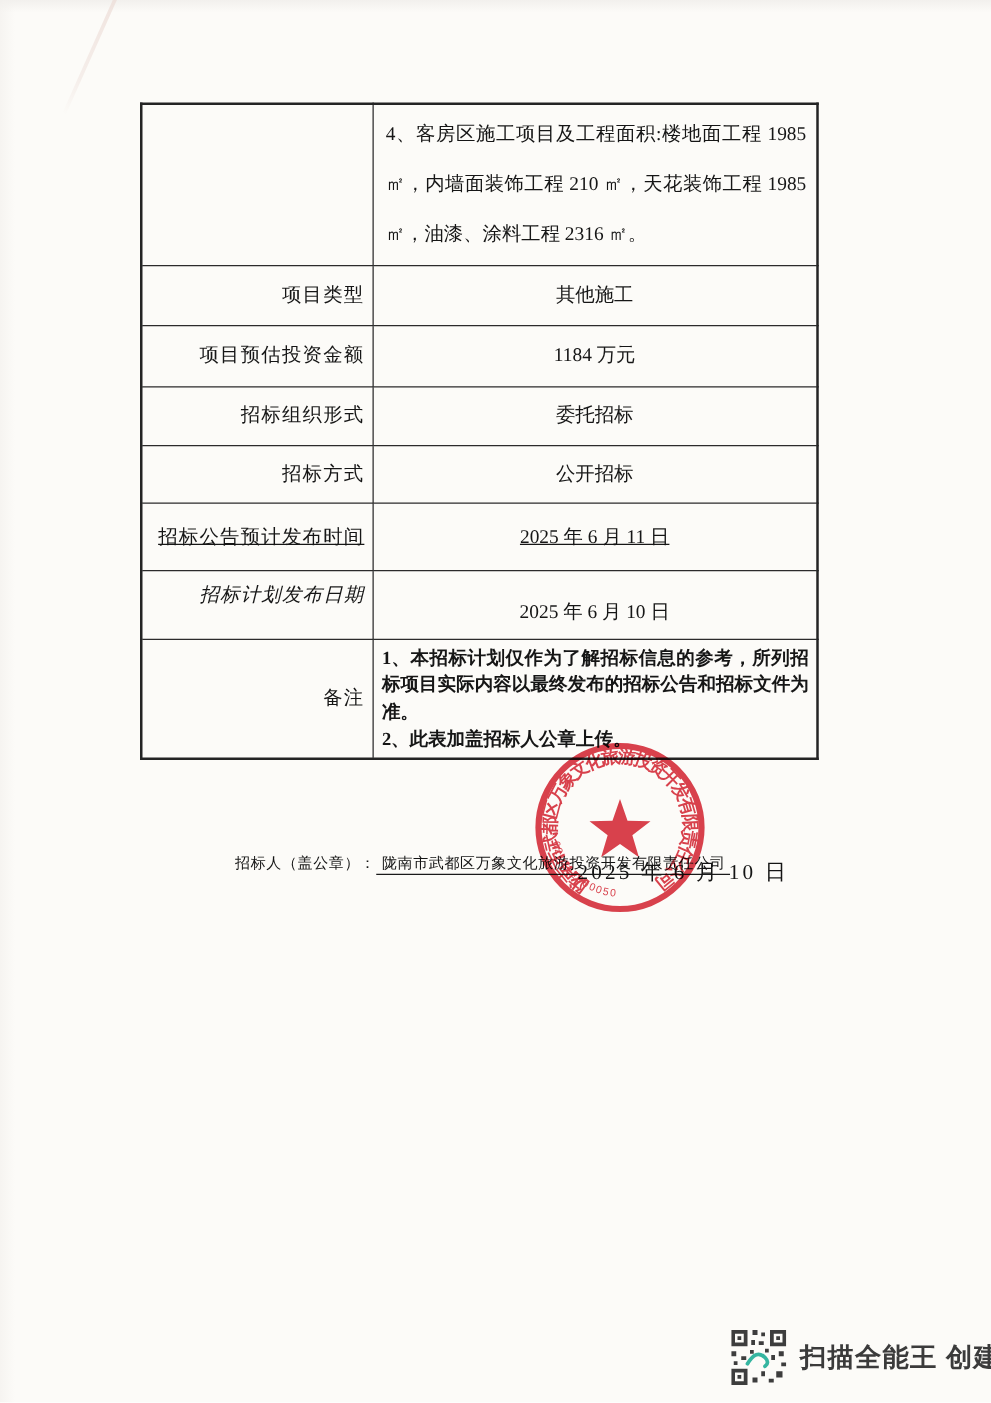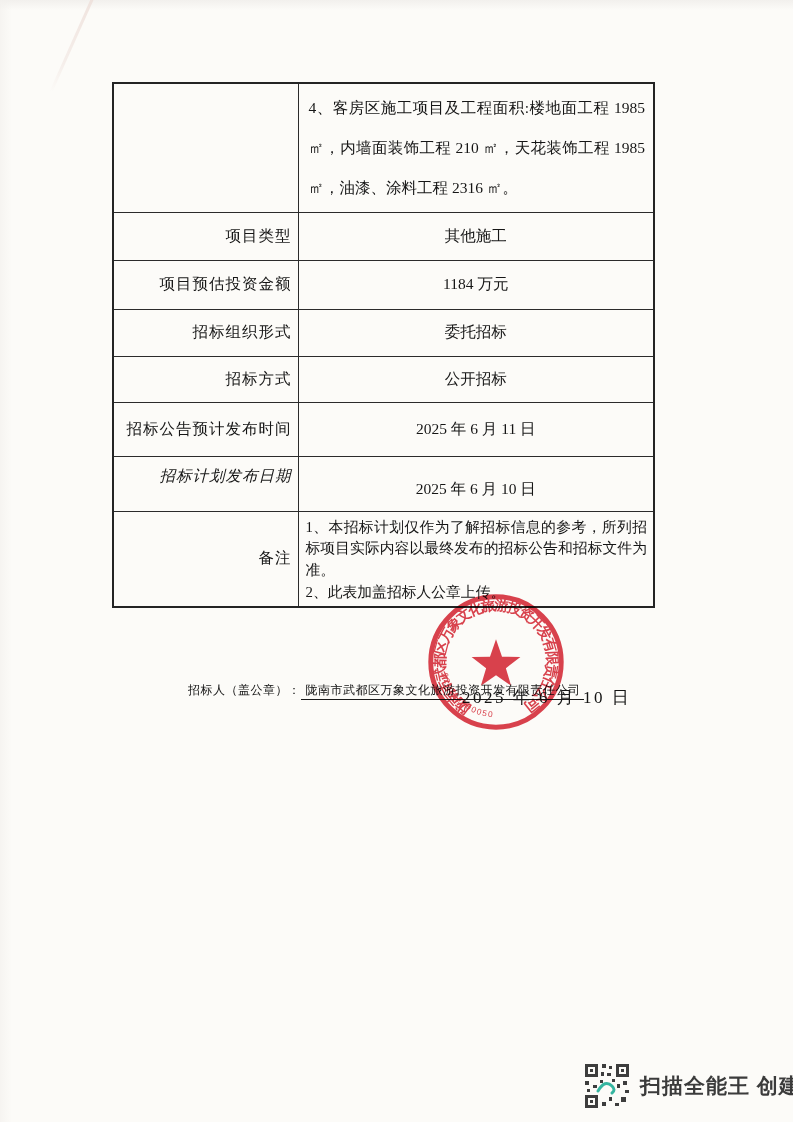--- a/index.html
+++ b/index.html
@@ -38,33 +38,34 @@
     overflow:hidden;
   }
   .doc-table { border:2.2px solid #242424; }
   td.lbl { text-align:right; letter-spacing:1px; }
   td.val { text-align:center; }
   tr.r0 { height:129px; }
   tr.r1 { height:48px; }
   tr.r2 { height:49px; }
   tr.r3 { height:47px; }
   tr.r4 { height:46px; }
-  tr.r5 { height:54px; }
+  tr.r5 { height:54px;text-decoration:underline; }
   tr.r6 { height:55px; }
   tr.r7 { height:95px; }
   tr.r0 td.val {
     text-align:justify; vertical-align:top;
     padding:4px 8px 0 10px; line-height:2.58; font-size:15.5px;
   }
   tr.r6 td.lbl { vertical-align:top; padding-top:9px;font-style:italic; }
   tr.r6 td.val { vertical-align:bottom; padding-bottom:11px; }
   tr.r7 td.val {
     text-align:justify; vertical-align:top;
     padding:5px 6px 2px 7px; line-height:1.47; font-size:14.8px;
     white-space:pre-line;
+    font-weight:bold;
   }
   
   .sig-line {
     position:absolute; left:188px; top:682px;
     font-size:12px; letter-spacing:.5px; color:#141414; white-space:nowrap;
   }
   .sig-company {
     border-bottom:1.6px solid #1a1a1a;
     padding:0 3px 2px 5px;
   }

